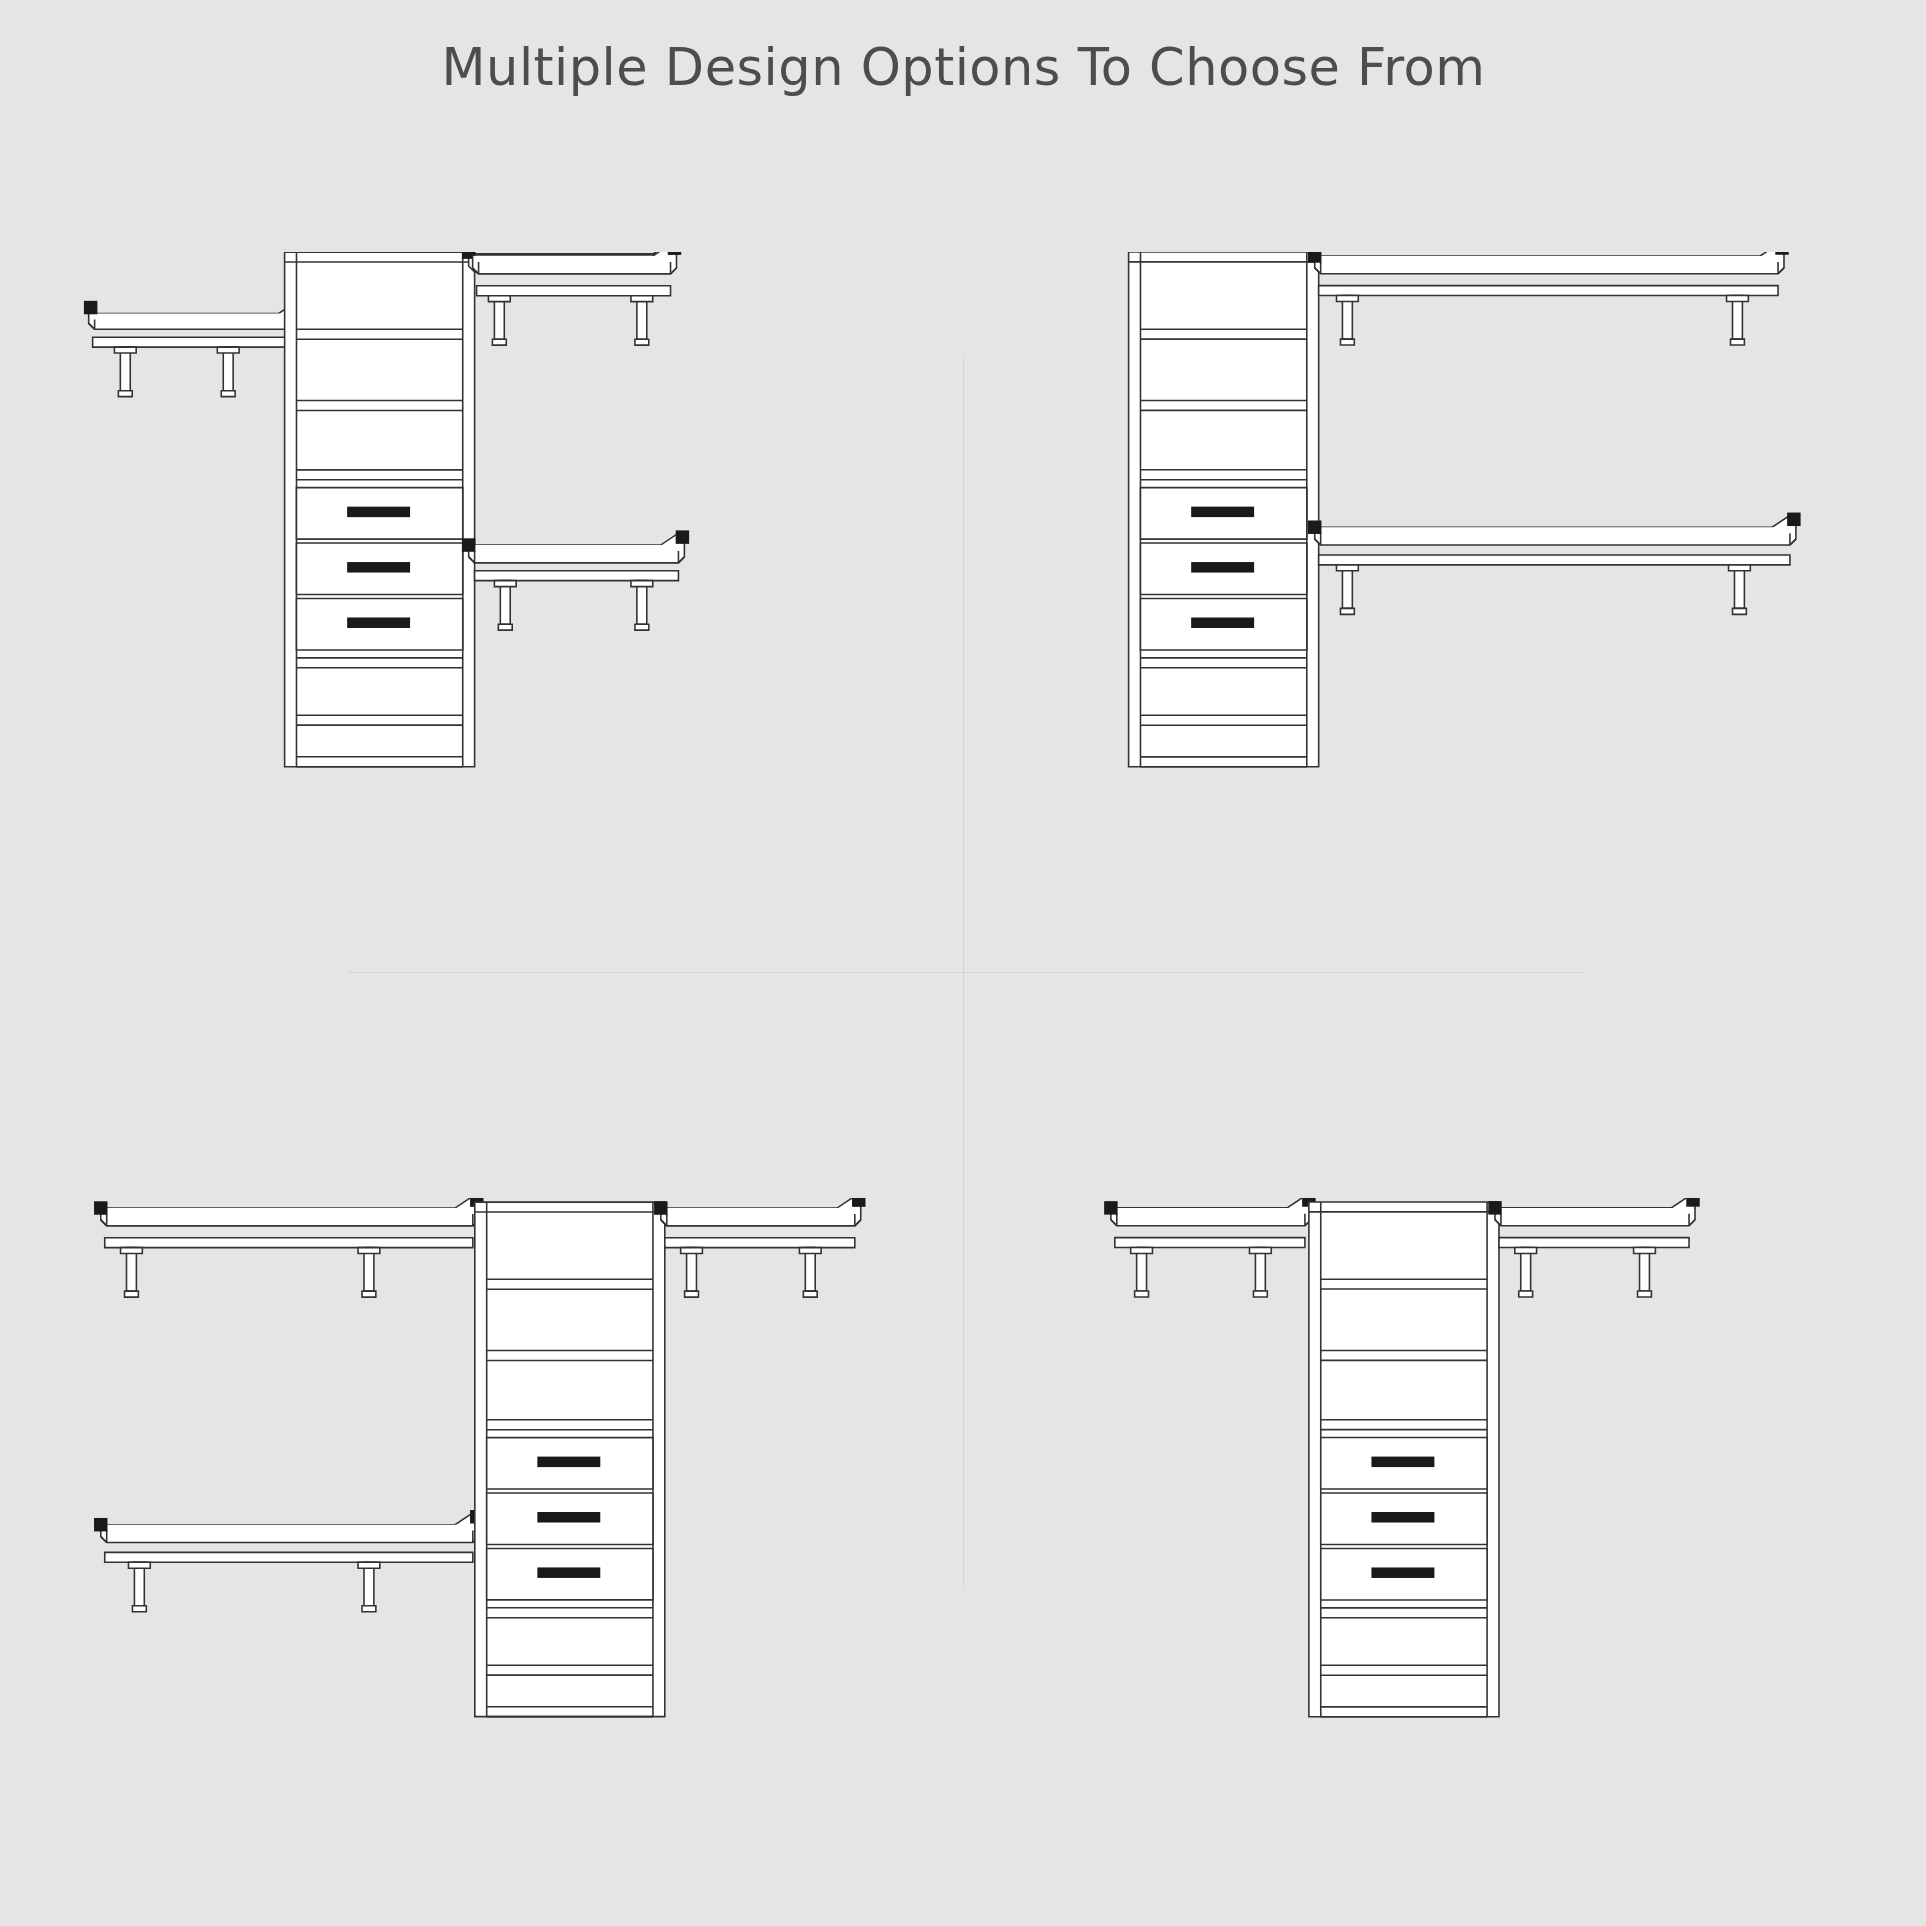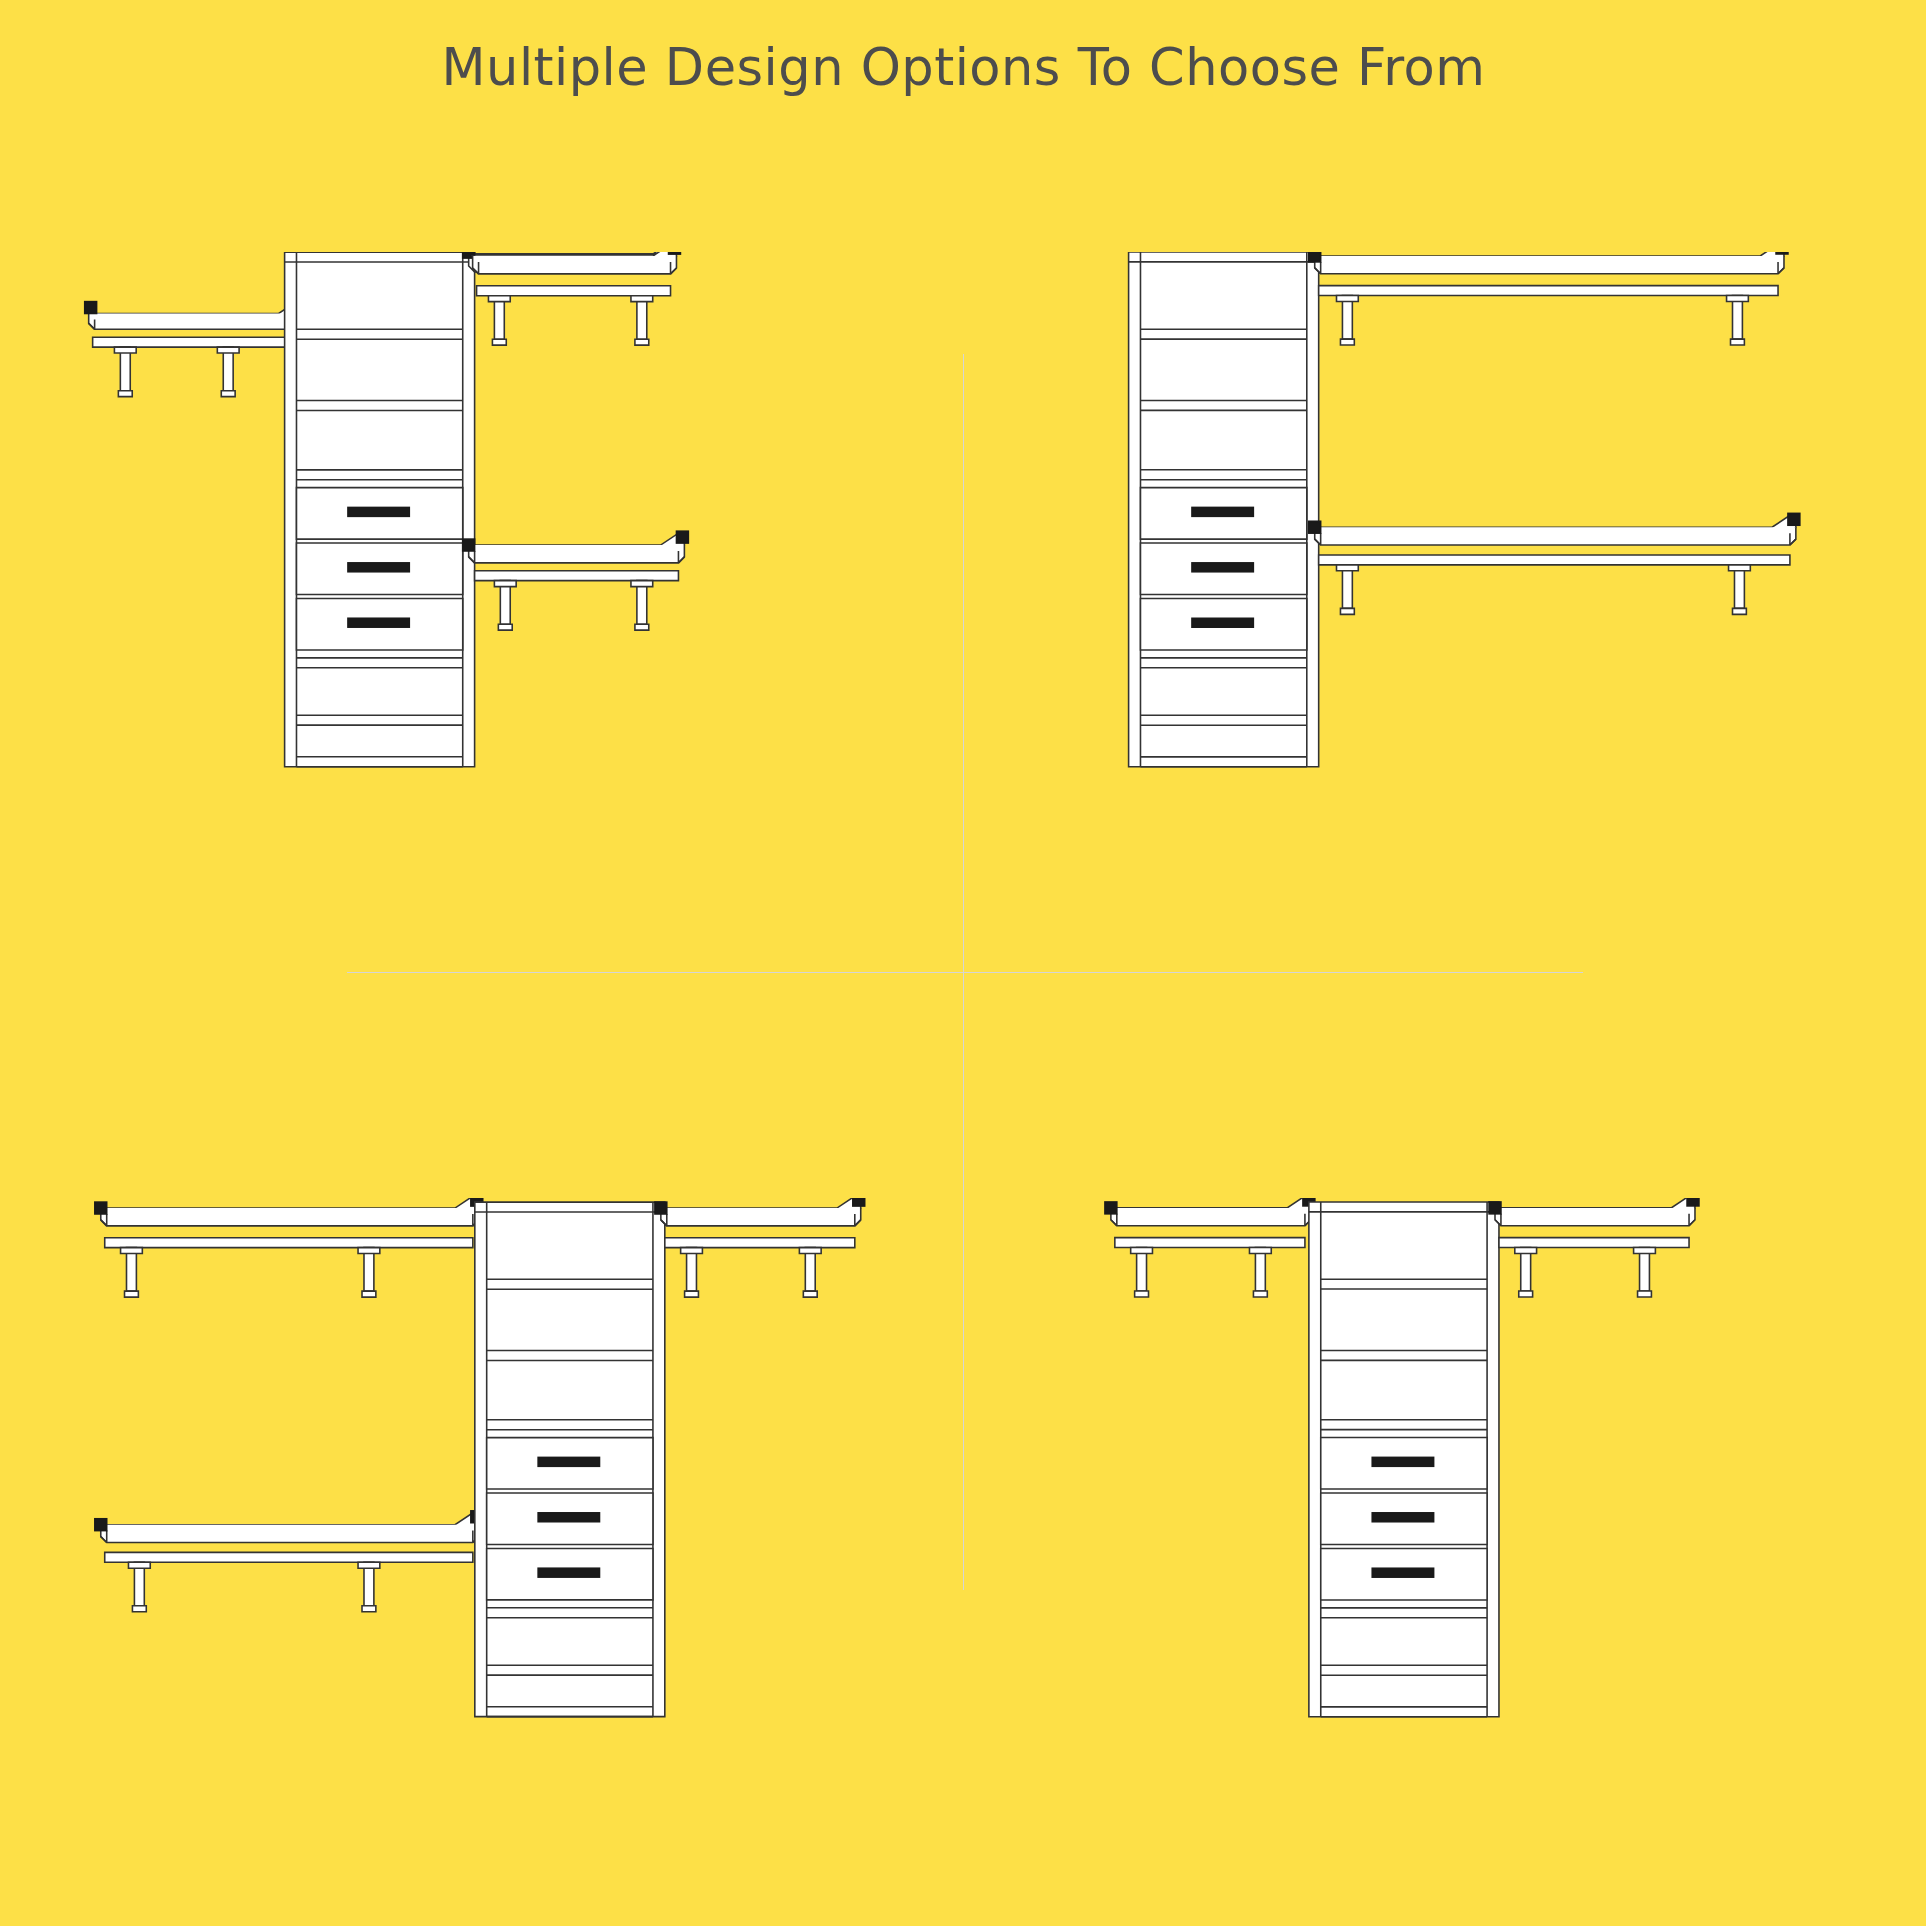--- a/index.html
+++ b/index.html
@@ -11,21 +11,21 @@
     width: 1927px;
     height: 1927px;
     font-family: "Liberation Sans", sans-serif;
     overflow: hidden;
     position: relative;
   }
   .page {
     position: relative;
     width: 1927px;
     height: 1927px;
-    background: #fde047;
+    background: #e5e5e5;
   }
   .title {
     position: absolute;
     top: 38px;
     left: 0;
     width: 1927px;
     text-align: center;
     font-size: 51px;
     font-weight: 400;
     color: #4d4d4d;

